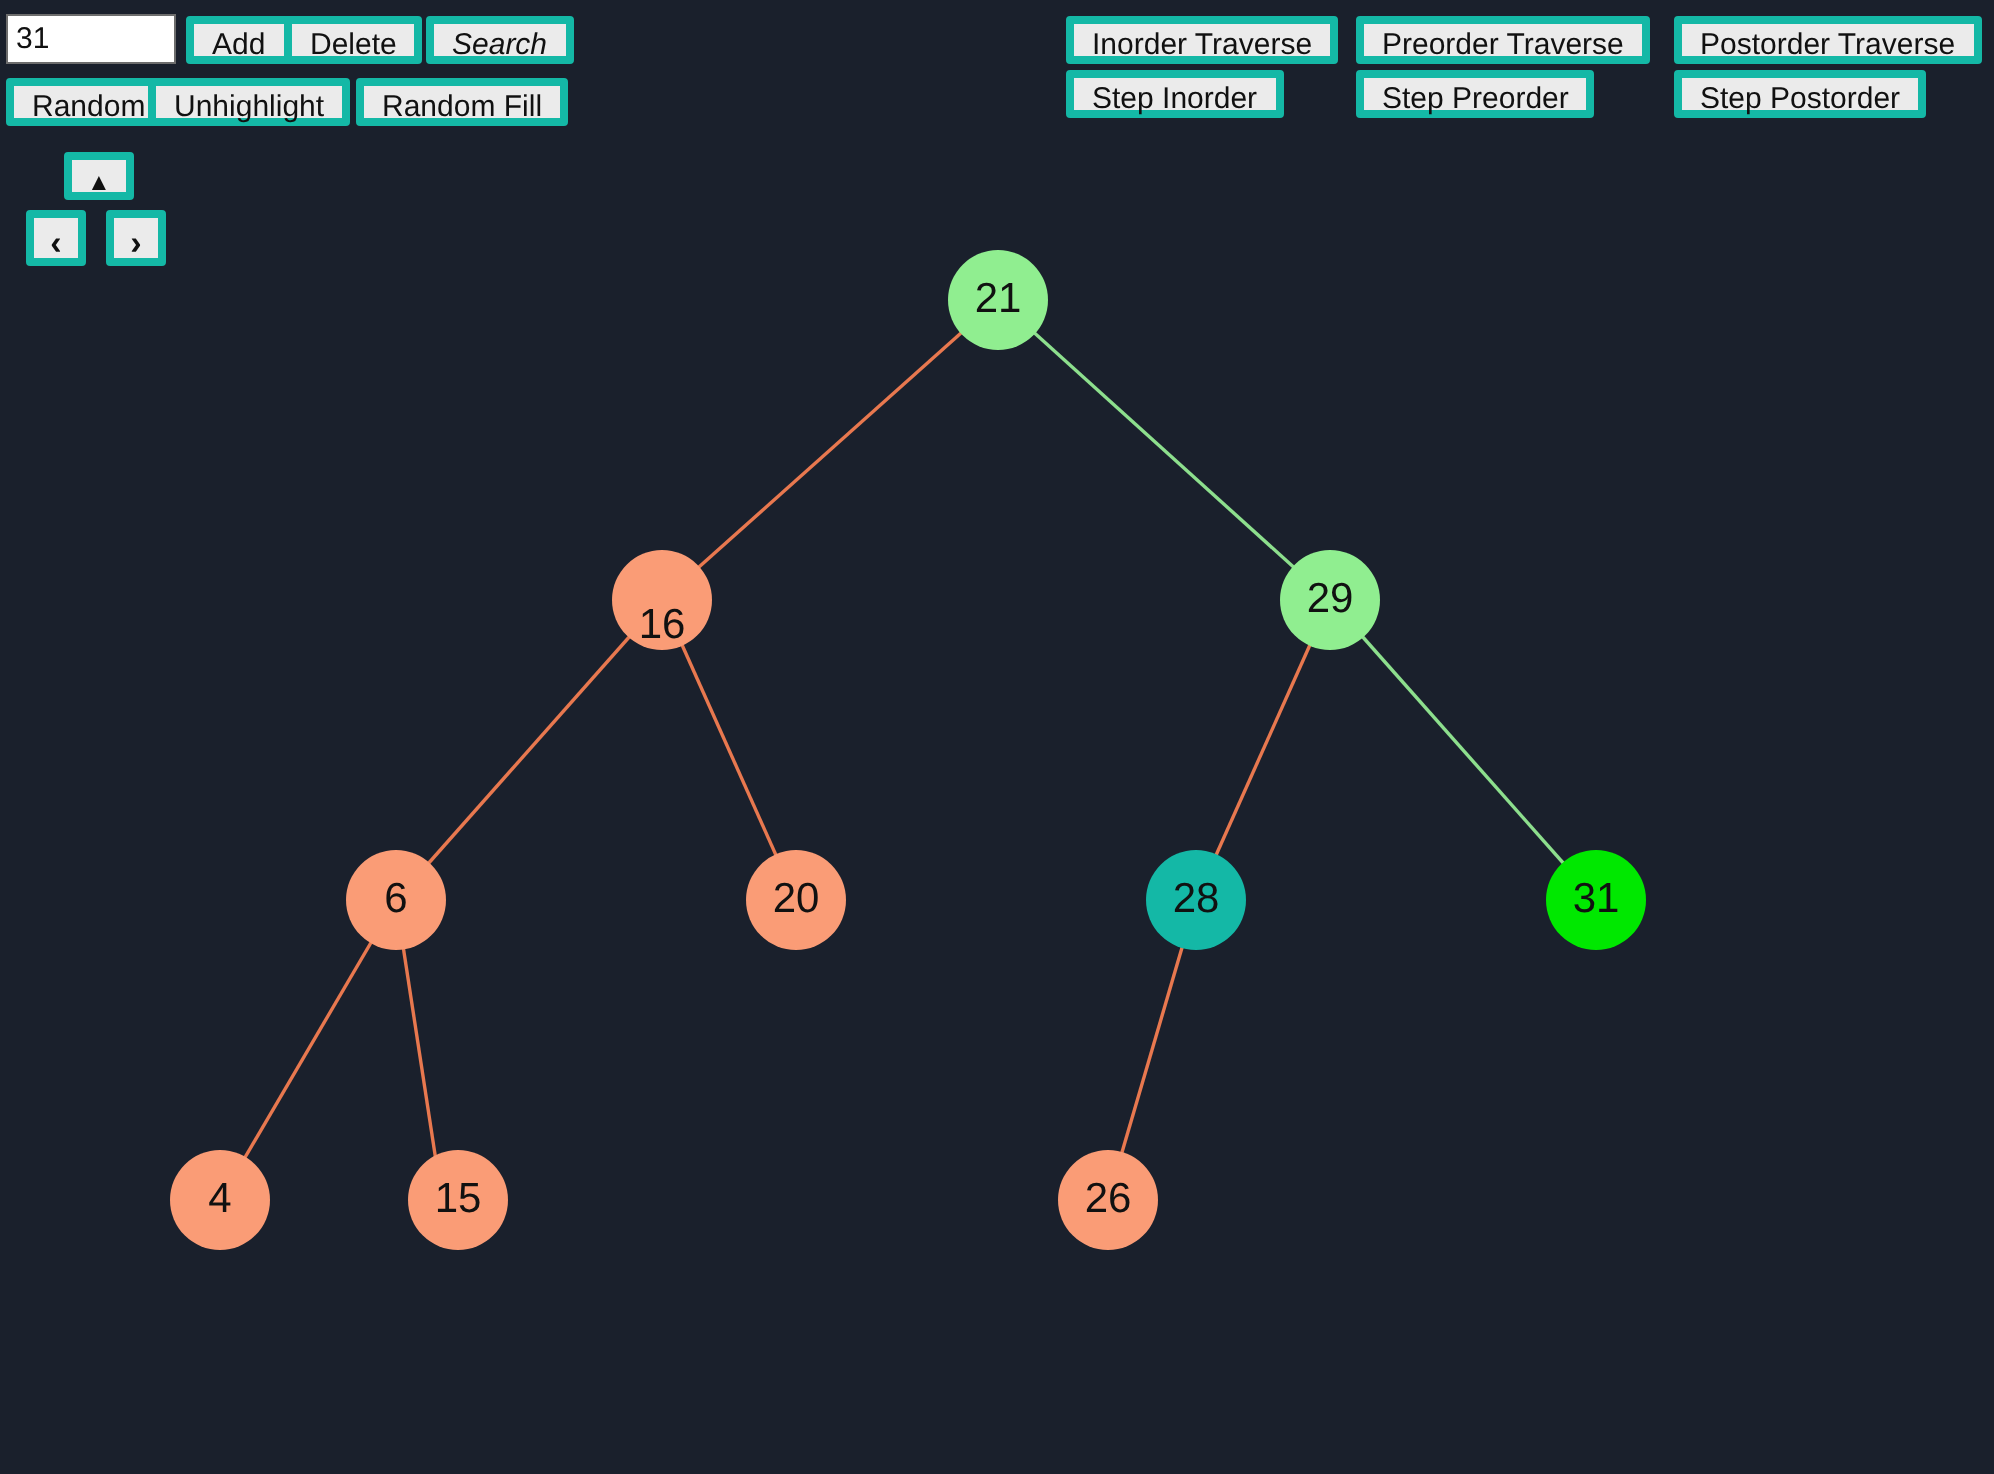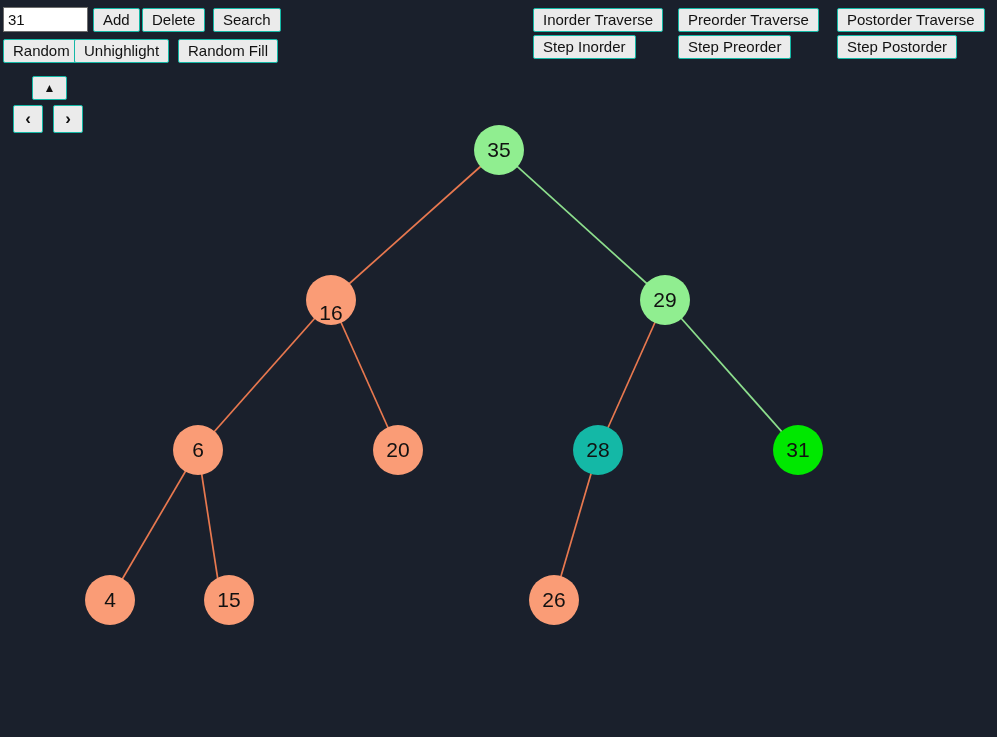--- a/index.html
+++ b/index.html
@@ -16,21 +16,21 @@
     width: 997px;
     height: 737px;
     background: #1a202c;
   }
   .btn {
     position: absolute;
     box-sizing: border-box;
     height: 24px;
     padding: 1px 9px;
     background: #ebebeb;
-    border: 1px solid #14b8a6;
+    border: 4px solid #14b8a6;
     border-radius: 2px;
     font-family: "Liberation Sans", sans-serif;
     font-size: 15px;
     color: #111;
     line-height: 20px;
     text-align: center;
     cursor: pointer;
     white-space: nowrap;
   }
   .txt-input {
@@ -41,21 +41,21 @@
     border: 1px solid #6d6d6d;
     background: #ffffff;
     font-family: "Liberation Sans", sans-serif;
     font-size: 15px;
     color: #111;
     padding: 1px 4px;
   }
   
   .btn-add        { left: 93px;  top: 8px; }
   .btn-delete     { left: 142px; top: 8px; }
-  .btn-search     { left: 213px; top: 8px; }
+  .btn-search     { left: 213px; top: 8px; font-style: italic; }
   .btn-reset      { left: 3px;   top: 39px; }
   .btn-unhighlight{ left: 74px;  top: 39px; }
   .btn-randomfill { left: 178px; top: 39px; }
   
   .btn-inorder    { left: 533px; top: 8px; }
   .btn-preorder   { left: 678px; top: 8px; }
   .btn-postorder  { left: 837px; top: 8px; }
   .btn-step-in    { left: 533px; top: 35px; }
   .btn-step-pre   { left: 678px; top: 35px; }
   .btn-step-post  { left: 837px; top: 35px; }
@@ -95,21 +95,21 @@
         <line x1="499" y1="150" x2="665" y2="300" stroke="#8ddf8d" stroke-width="1.7"></line>
         <line x1="331" y1="300" x2="198" y2="450" stroke="#e8784f" stroke-width="1.7"></line>
         <line x1="331" y1="300" x2="398" y2="450" stroke="#e8784f" stroke-width="1.7"></line>
         <line x1="665" y1="300" x2="598" y2="450" stroke="#e8784f" stroke-width="1.7"></line>
         <line x1="665" y1="300" x2="798" y2="450" stroke="#8ddf8d" stroke-width="1.7"></line>
         <line x1="198" y1="450" x2="110" y2="600" stroke="#e8784f" stroke-width="1.7"></line>
         <line x1="198" y1="450" x2="221" y2="600" stroke="#e8784f" stroke-width="1.7"></line>
         <line x1="598" y1="450" x2="554" y2="600" stroke="#e8784f" stroke-width="1.7"></line>
       </svg>
       <div class="tree-node" style="left: 474px; top: 125px; width: 50px; height: 50px; background: rgb(144, 238, 144); color: rgb(17, 17, 17);">
-        <span>35</span>
+        <span>21</span>
       </div>
       <div class="tree-node" style="left: 306px; top: 275px; width: 50px; height: 50px; background: rgb(250, 156, 118); color: rgb(17, 17, 17); align-items: flex-end;">
         <span>16</span>
       </div>
       <div class="tree-node" style="left: 640px; top: 275px; width: 50px; height: 50px; background: rgb(144, 238, 144); color: rgb(17, 17, 17);">
         <span>29</span>
       </div>
       <div class="tree-node" style="left: 173px; top: 425px; width: 50px; height: 50px; background: rgb(250, 156, 118); color: rgb(17, 17, 17);">
         <span>6</span>
       </div>

